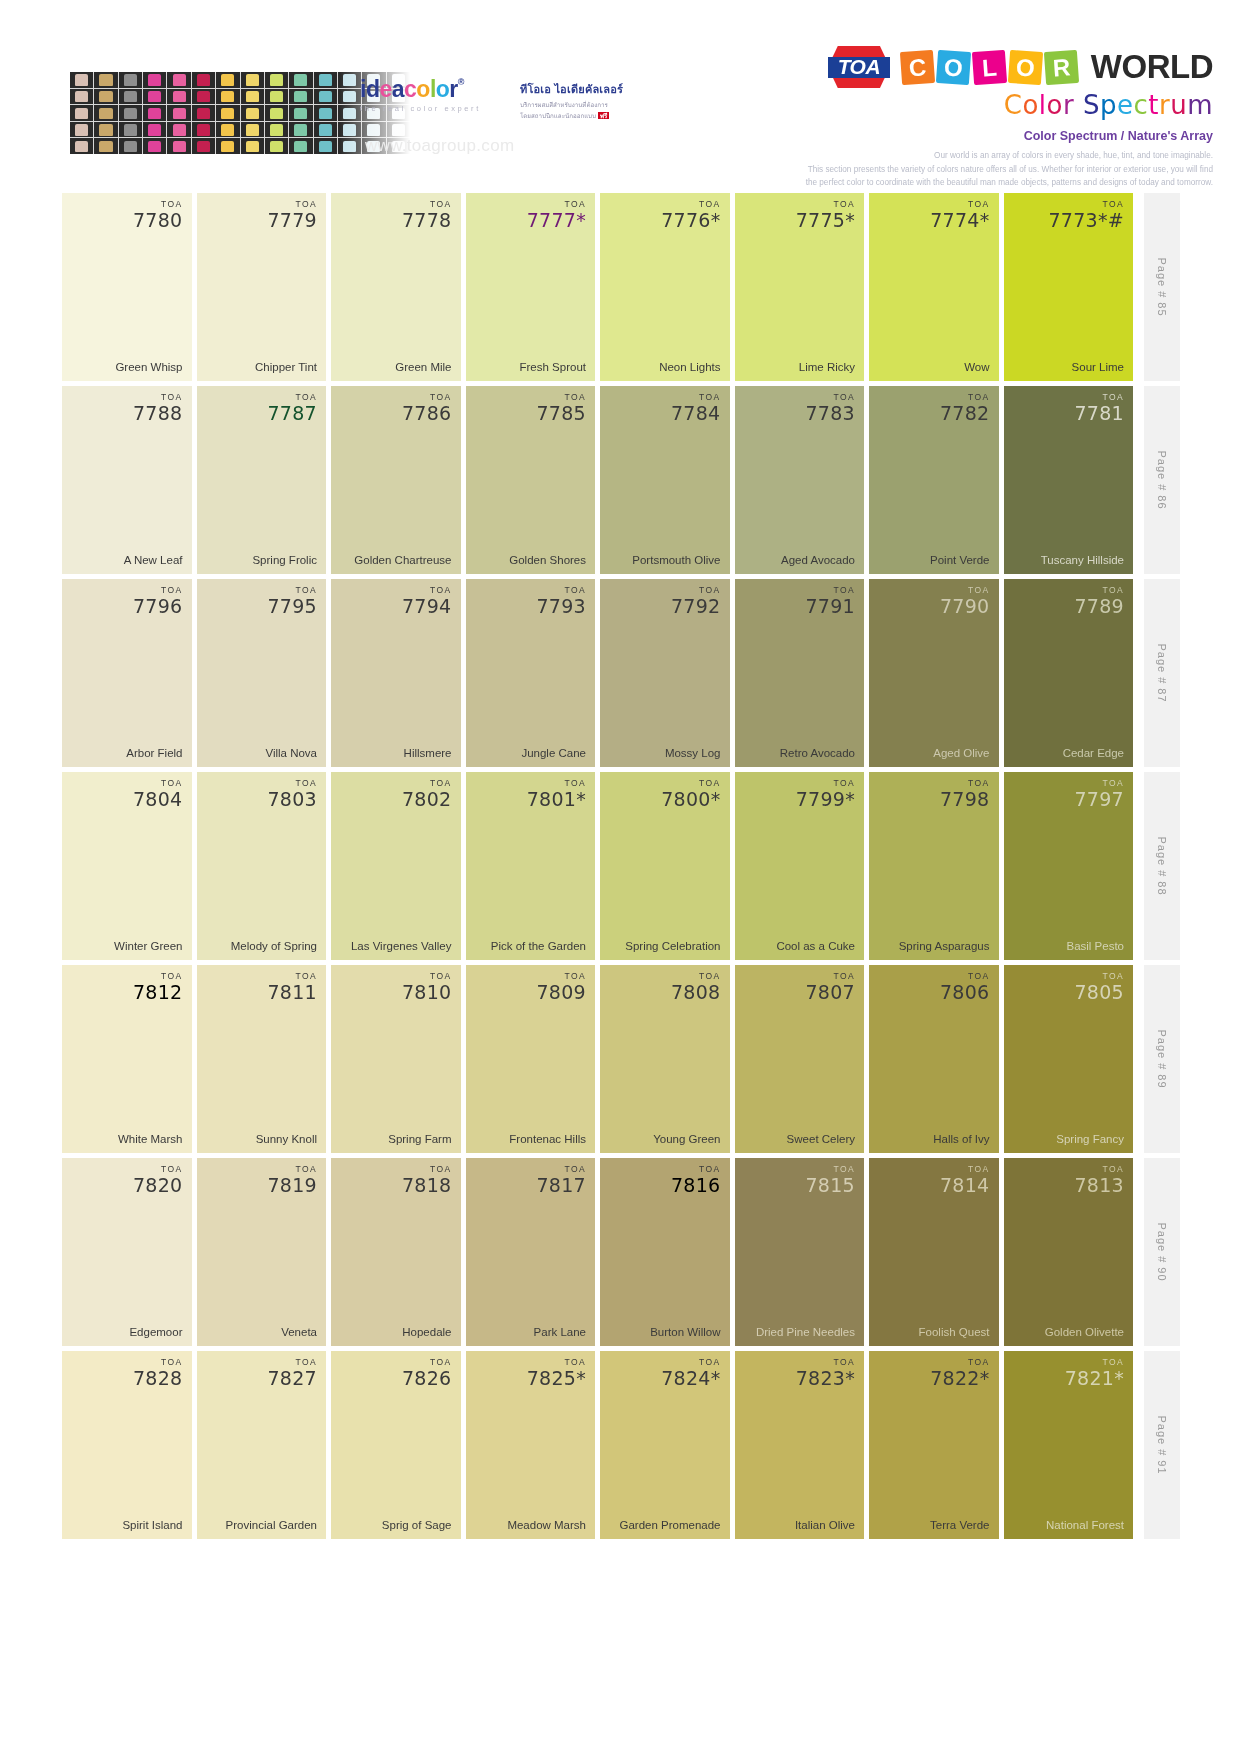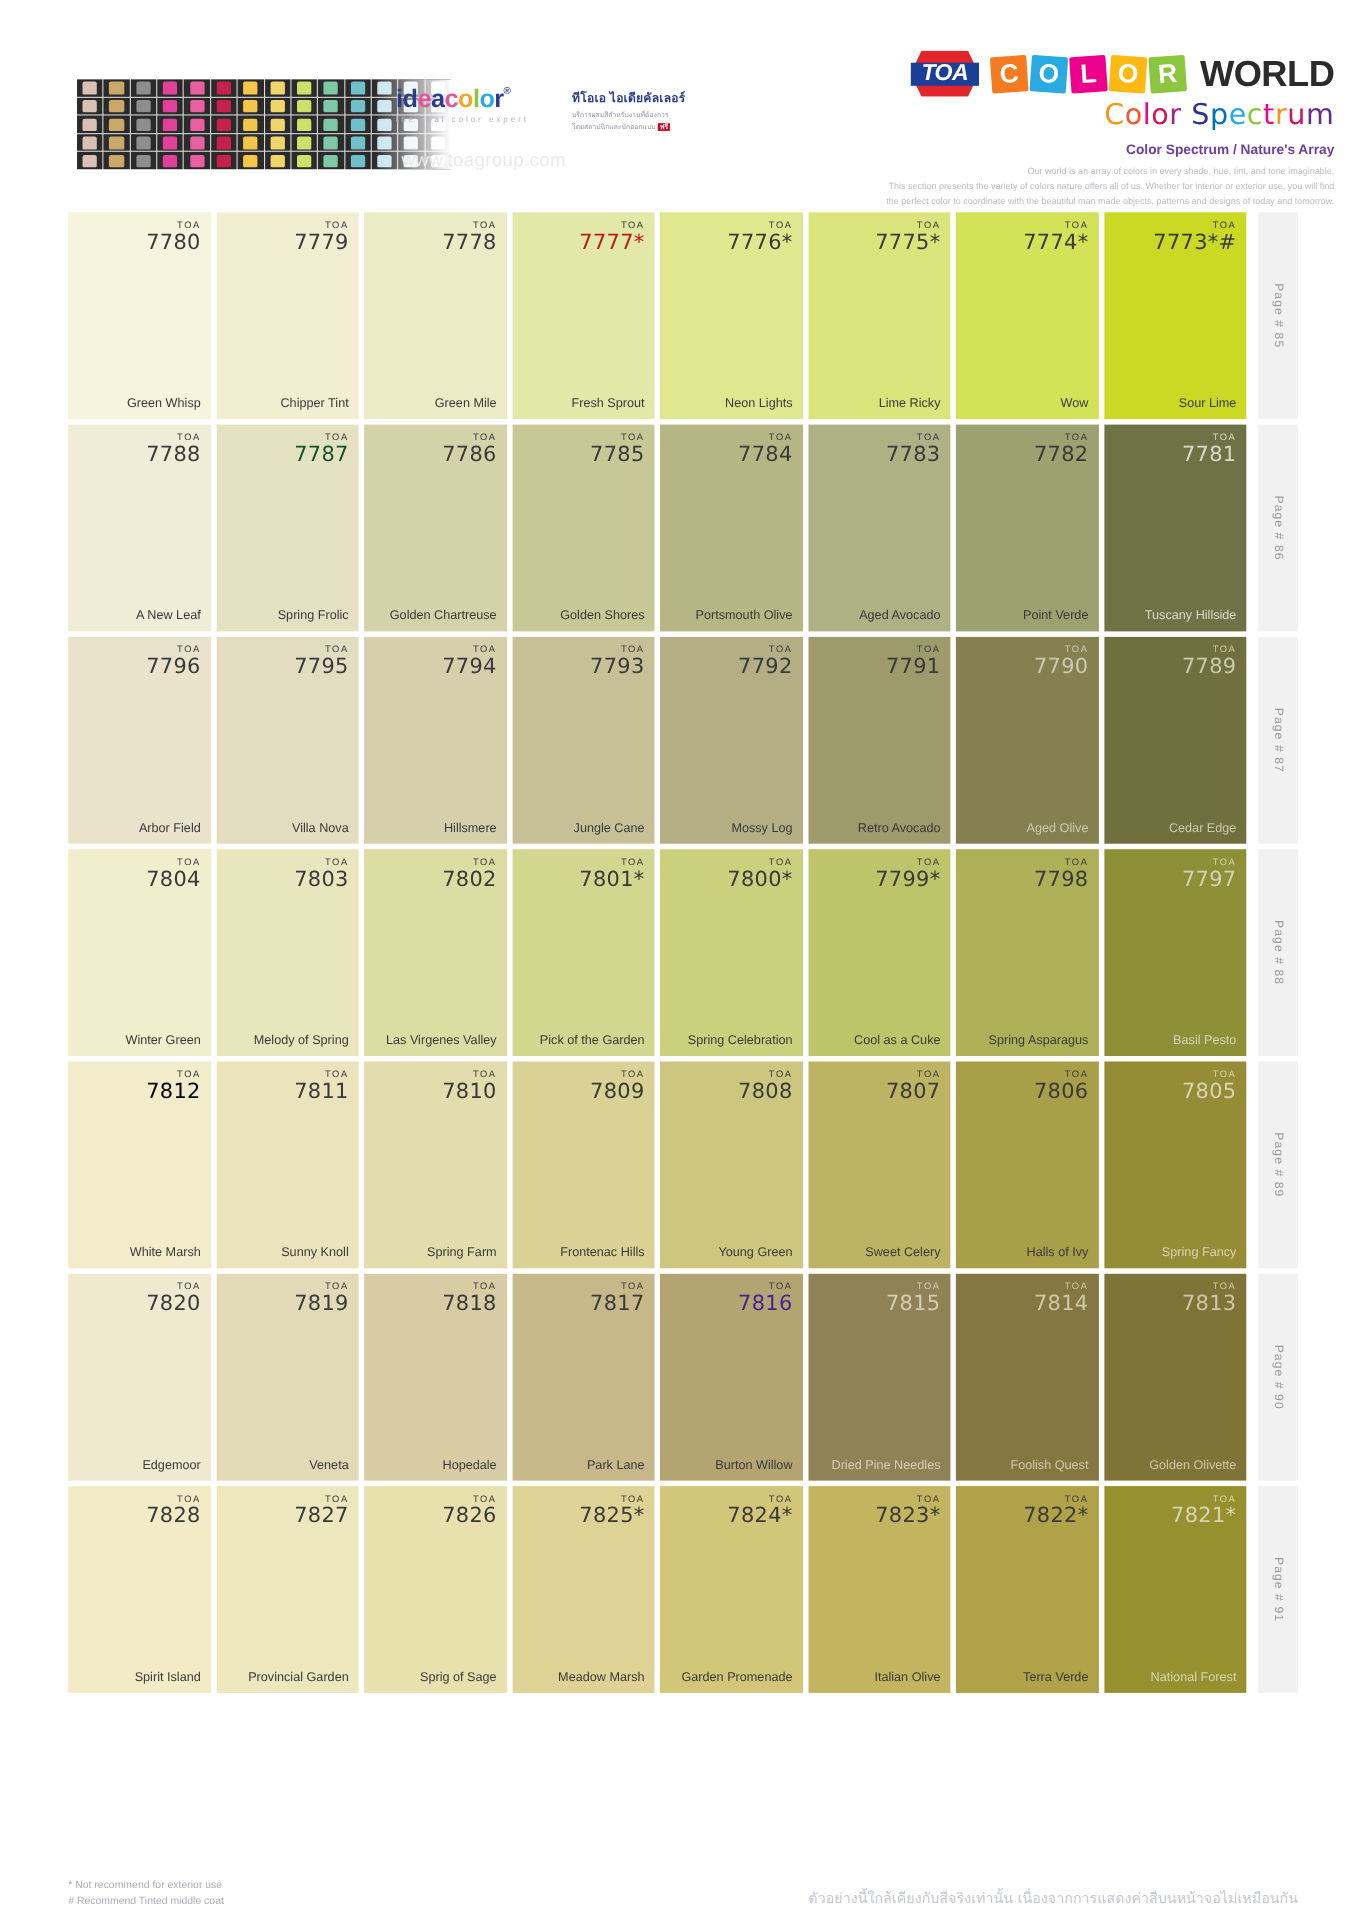--- a/index.html
+++ b/index.html
@@ -242,21 +242,21 @@
         <div class="swatch" style="background: rgb(235, 236, 197);">
           <div class="sw-code">
             <div class="sw-toa" style="color: rgb(58, 58, 58);">TOA</div>
             <div class="sw-num" style="color: rgb(58, 58, 58);">7778</div>
           </div>
           <div class="sw-name" style="color: rgb(58, 58, 58);">Green Mile</div>
         </div>
         <div class="swatch" style="background: rgb(226, 233, 168);">
           <div class="sw-code">
             <div class="sw-toa" style="color: rgb(58, 58, 58);">TOA</div>
-            <div class="sw-num" style="color: #b91c1c; text-align: center;">7777*</div>
+            <div class="sw-num" style="color: #701a75; text-align: center;">7777*</div>
           </div>
           <div class="sw-name" style="color: rgb(58, 58, 58);">Fresh Sprout</div>
         </div>
         <div class="swatch" style="background: rgb(223, 232, 143);">
           <div class="sw-code">
             <div class="sw-toa" style="color: rgb(58, 58, 58);">TOA</div>
             <div class="sw-num" style="color: rgb(58, 58, 58);">7776*</div>
           </div>
           <div class="sw-name" style="color: rgb(58, 58, 58);">Neon Lights</div>
         </div>
@@ -554,21 +554,21 @@
         <div class="swatch" style="background: rgb(198, 184, 136);">
           <div class="sw-code">
             <div class="sw-toa" style="color: rgb(58, 58, 58);">TOA</div>
             <div class="sw-num" style="color: rgb(58, 58, 58);">7817</div>
           </div>
           <div class="sw-name" style="color: rgb(58, 58, 58);">Park Lane</div>
         </div>
         <div class="swatch" style="background: rgb(179, 164, 113);">
           <div class="sw-code">
             <div class="sw-toa" style="color: rgb(58, 58, 58);">TOA</div>
-            <div class="sw-num" style="color: #4c1d95;">7816</div>
+            <div class="sw-num" style="color: #000000;">7816</div>
           </div>
           <div class="sw-name" style="color: rgb(58, 58, 58);">Burton Willow</div>
         </div>
         <div class="swatch" style="background: rgb(143, 130, 86);">
           <div class="sw-code">
             <div class="sw-toa" style="color: rgb(212, 205, 178);">TOA</div>
             <div class="sw-num" style="color: rgb(212, 205, 178);">7815</div>
           </div>
           <div class="sw-name" style="color: rgb(212, 205, 178);">Dried Pine Needles</div>
         </div>
@@ -646,20 +646,13 @@
             <div class="sw-num" style="color: rgb(214, 212, 178);">7821*</div>
           </div>
           <div class="sw-name" style="color: rgb(214, 212, 178);">National Forest</div>
         </div>
         <div class="pagetab">
           <span>Page # 91</span>
         </div>
       </div>
     </div>
 
-  <div class="footer">
-    <div class="notes">
-      <div>* Not recommend for exterior use</div>
-      <div># Recommend Tinted middle coat</div>
-    </div>
-    <div class="thainote">ตัวอย่างนี้ใกล้เคียงกับสีจริงเท่านั้น เนื่องจากการแสดงค่าสีบนหน้าจอไม่เหมือนกัน</div>
-  </div>
 </div>
 
 </body></html>

